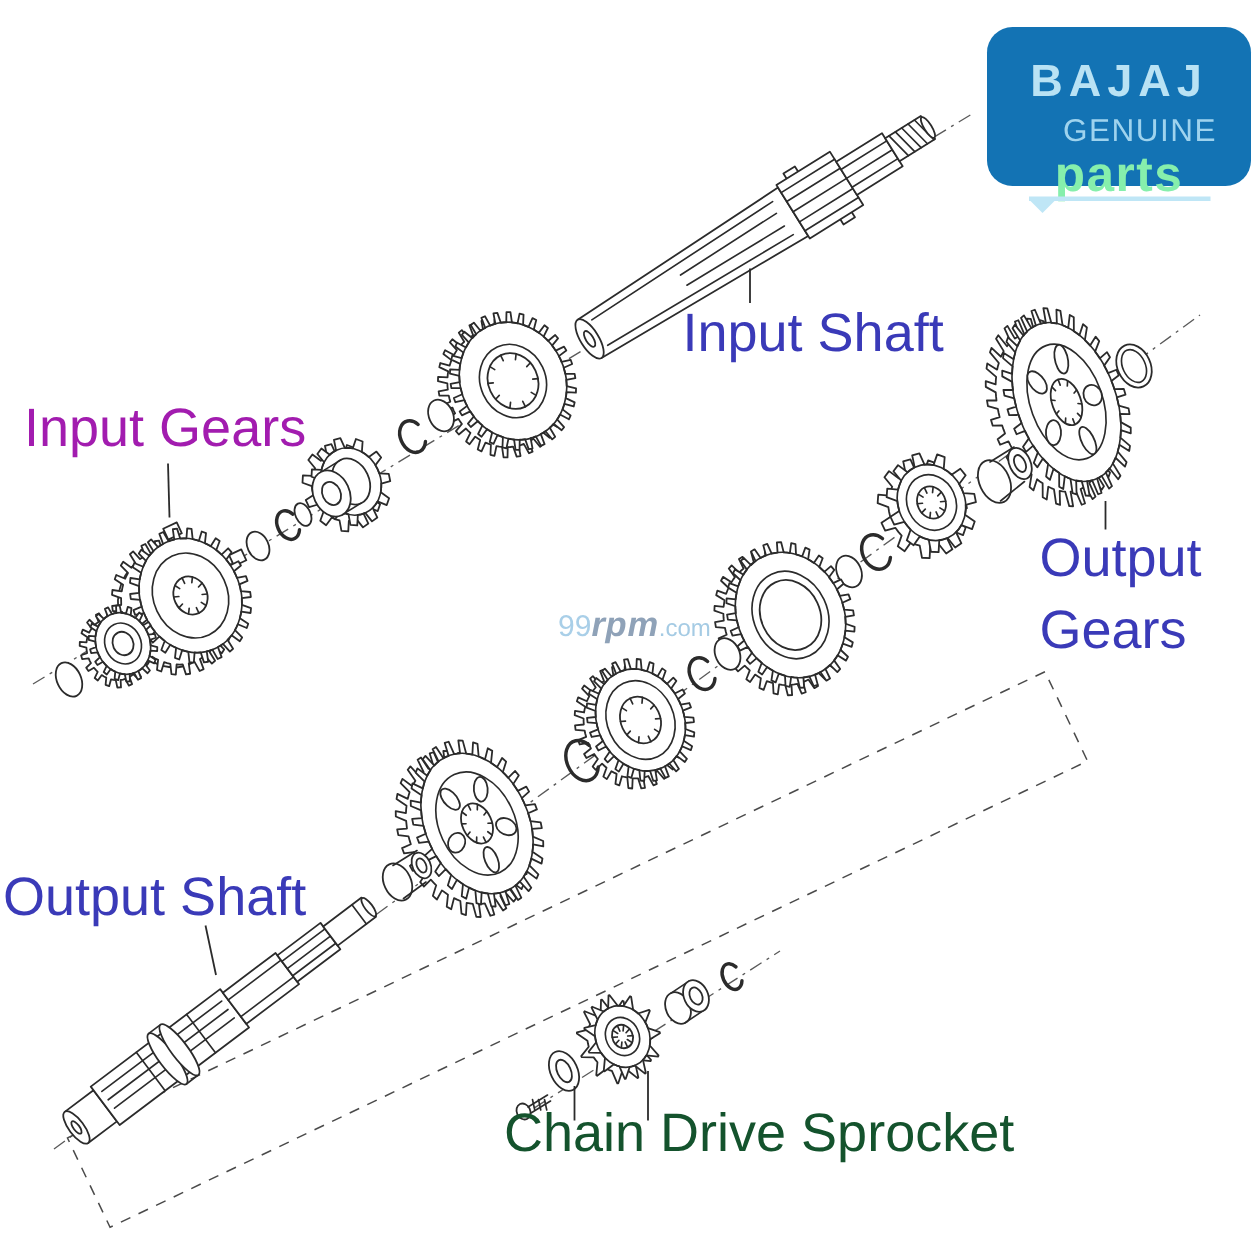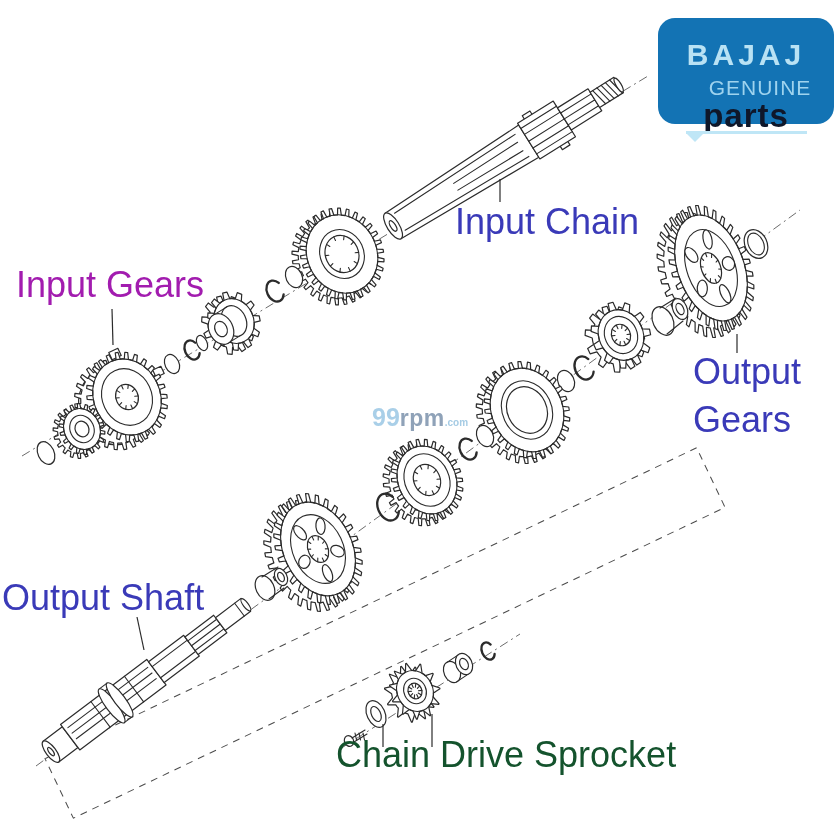--- a/index.html
+++ b/index.html
@@ -8,23 +8,23 @@
   #drawing{position:absolute;left:0;top:0;}
   #drawing .wh{fill:#ffffff;stroke:#2b2b2b;stroke-width:1.2;stroke-linejoin:round;vector-effect:non-scaling-stroke;}
   #drawing .ln{fill:none;stroke:#2b2b2b;stroke-width:1.1;stroke-linecap:round;vector-effect:non-scaling-stroke;}
   #drawing .clp{fill:none;stroke:#2b2b2b;stroke-width:2.3;stroke-linecap:round;vector-effect:non-scaling-stroke;}
   #drawing .cl{fill:none;stroke:#5a5a5a;stroke-width:0.9;stroke-dasharray:9 4 2 4;}
   #drawing .dr{fill:none;stroke:#4a4a4a;stroke-width:1;stroke-dasharray:7 6;}
   #drawing .ld{fill:none;stroke:#2b2b2b;stroke-width:1.2;}
   .lbl{position:absolute;font-size:36px;font-weight:400;white-space:nowrap;line-height:44px;}
   .lbl2{line-height:48px;}
   .watermark{position:absolute;left:372px;top:403px;white-space:nowrap;}
-  .wm-num{font-size:25px;font-weight:700;}
-  .wm-name{font-size:23px;font-weight:700;letter-spacing:0.5px;}
-  .wm-tld{font-size:10px;font-weight:700;}
+  .wm-num{font-size:20px;font-weight:400;}
+  .wm-name{font-size:23px;font-weight:700;letter-spacing:0.5px;font-style:italic;}
+  .wm-tld{font-size:16px;font-weight:400;}
   .logo{position:absolute;left:658px;top:18px;width:176px;height:106px;border-radius:17px;text-align:center;}
   .logo-brand{margin:0;padding-top:22px;font-weight:700;font-size:30px;letter-spacing:4px;line-height:1;}
   .logo-genuine{margin:0;padding-top:7px;font-size:21px;letter-spacing:1px;line-height:1;}
   .logo-parts{margin:0;padding-top:1px;font-weight:700;font-size:33px;letter-spacing:1px;line-height:1;}
   .logo-underline{position:absolute;left:28px;top:113px;width:121px;height:3px;}
   .logo-underline:before{content:"";position:absolute;left:1px;top:3px;width:0;height:0;
       border-left:8px solid transparent;border-right:8px solid transparent;border-top:8px solid;}
 </style>
 </head>
 <body>
@@ -367,29 +367,29 @@
         <line x1="137" y1="617" x2="144" y2="650" class="ld"></line>
         <line x1="432" y1="714" x2="432" y2="747" class="ld"></line>
         <line x1="383" y1="724" x2="383" y2="747" class="ld"></line>
       </g>
     </svg>
 
   <div class="watermark">
     <span class="wm-num" style="color: rgb(169, 207, 232);">99</span><span class="wm-name" style="color: rgb(143, 162, 184);">rpm</span><span class="wm-tld" style="color: rgb(165, 203, 228);">.com</span>
   </div>
 
-  <div class="lbl" style="left: 455px; top: 200px; color: rgb(58, 58, 184);">Input Chain</div>
+  <div class="lbl" style="left: 455px; top: 200px; color: rgb(58, 58, 184);">Input Shaft</div>
   <div class="lbl" style="left: 16px; top: 263px; color: #a21caf;">Input Gears</div>
   <div class="lbl lbl2" style="left: 693px; top: 348px; color: rgb(58, 58, 184);">
     <div>Output</div>
     <div>Gears</div>
   </div>
   <div class="lbl" style="left: 2px; top: 576px; color: rgb(58, 58, 184);">Output Shaft</div>
   <div class="lbl" style="left: 336px; top: 733px; color: #14532d;">Chain Drive Sprocket</div>
 
   <div class="logo" style="background: rgb(19, 115, 180); font-family: &quot;Liberation Sans&quot;, sans-serif;">
     <div class="logo-brand" style="color: rgb(185, 226, 244);">BAJAJ</div>
     <div class="logo-genuine" style="color: rgb(158, 211, 238); margin-left: 28px;">GENUINE</div>
-    <div class="logo-parts" style="color: #0f172a;">parts</div>
+    <div class="logo-parts" style="color: #86efac;">parts</div>
     <div class="logo-underline" style="background: rgb(191, 230, 246); border-top-color: rgb(191, 230, 246); color: rgb(191, 230, 246);"></div>
   </div>
 
 </div>
 
 </body></html>

